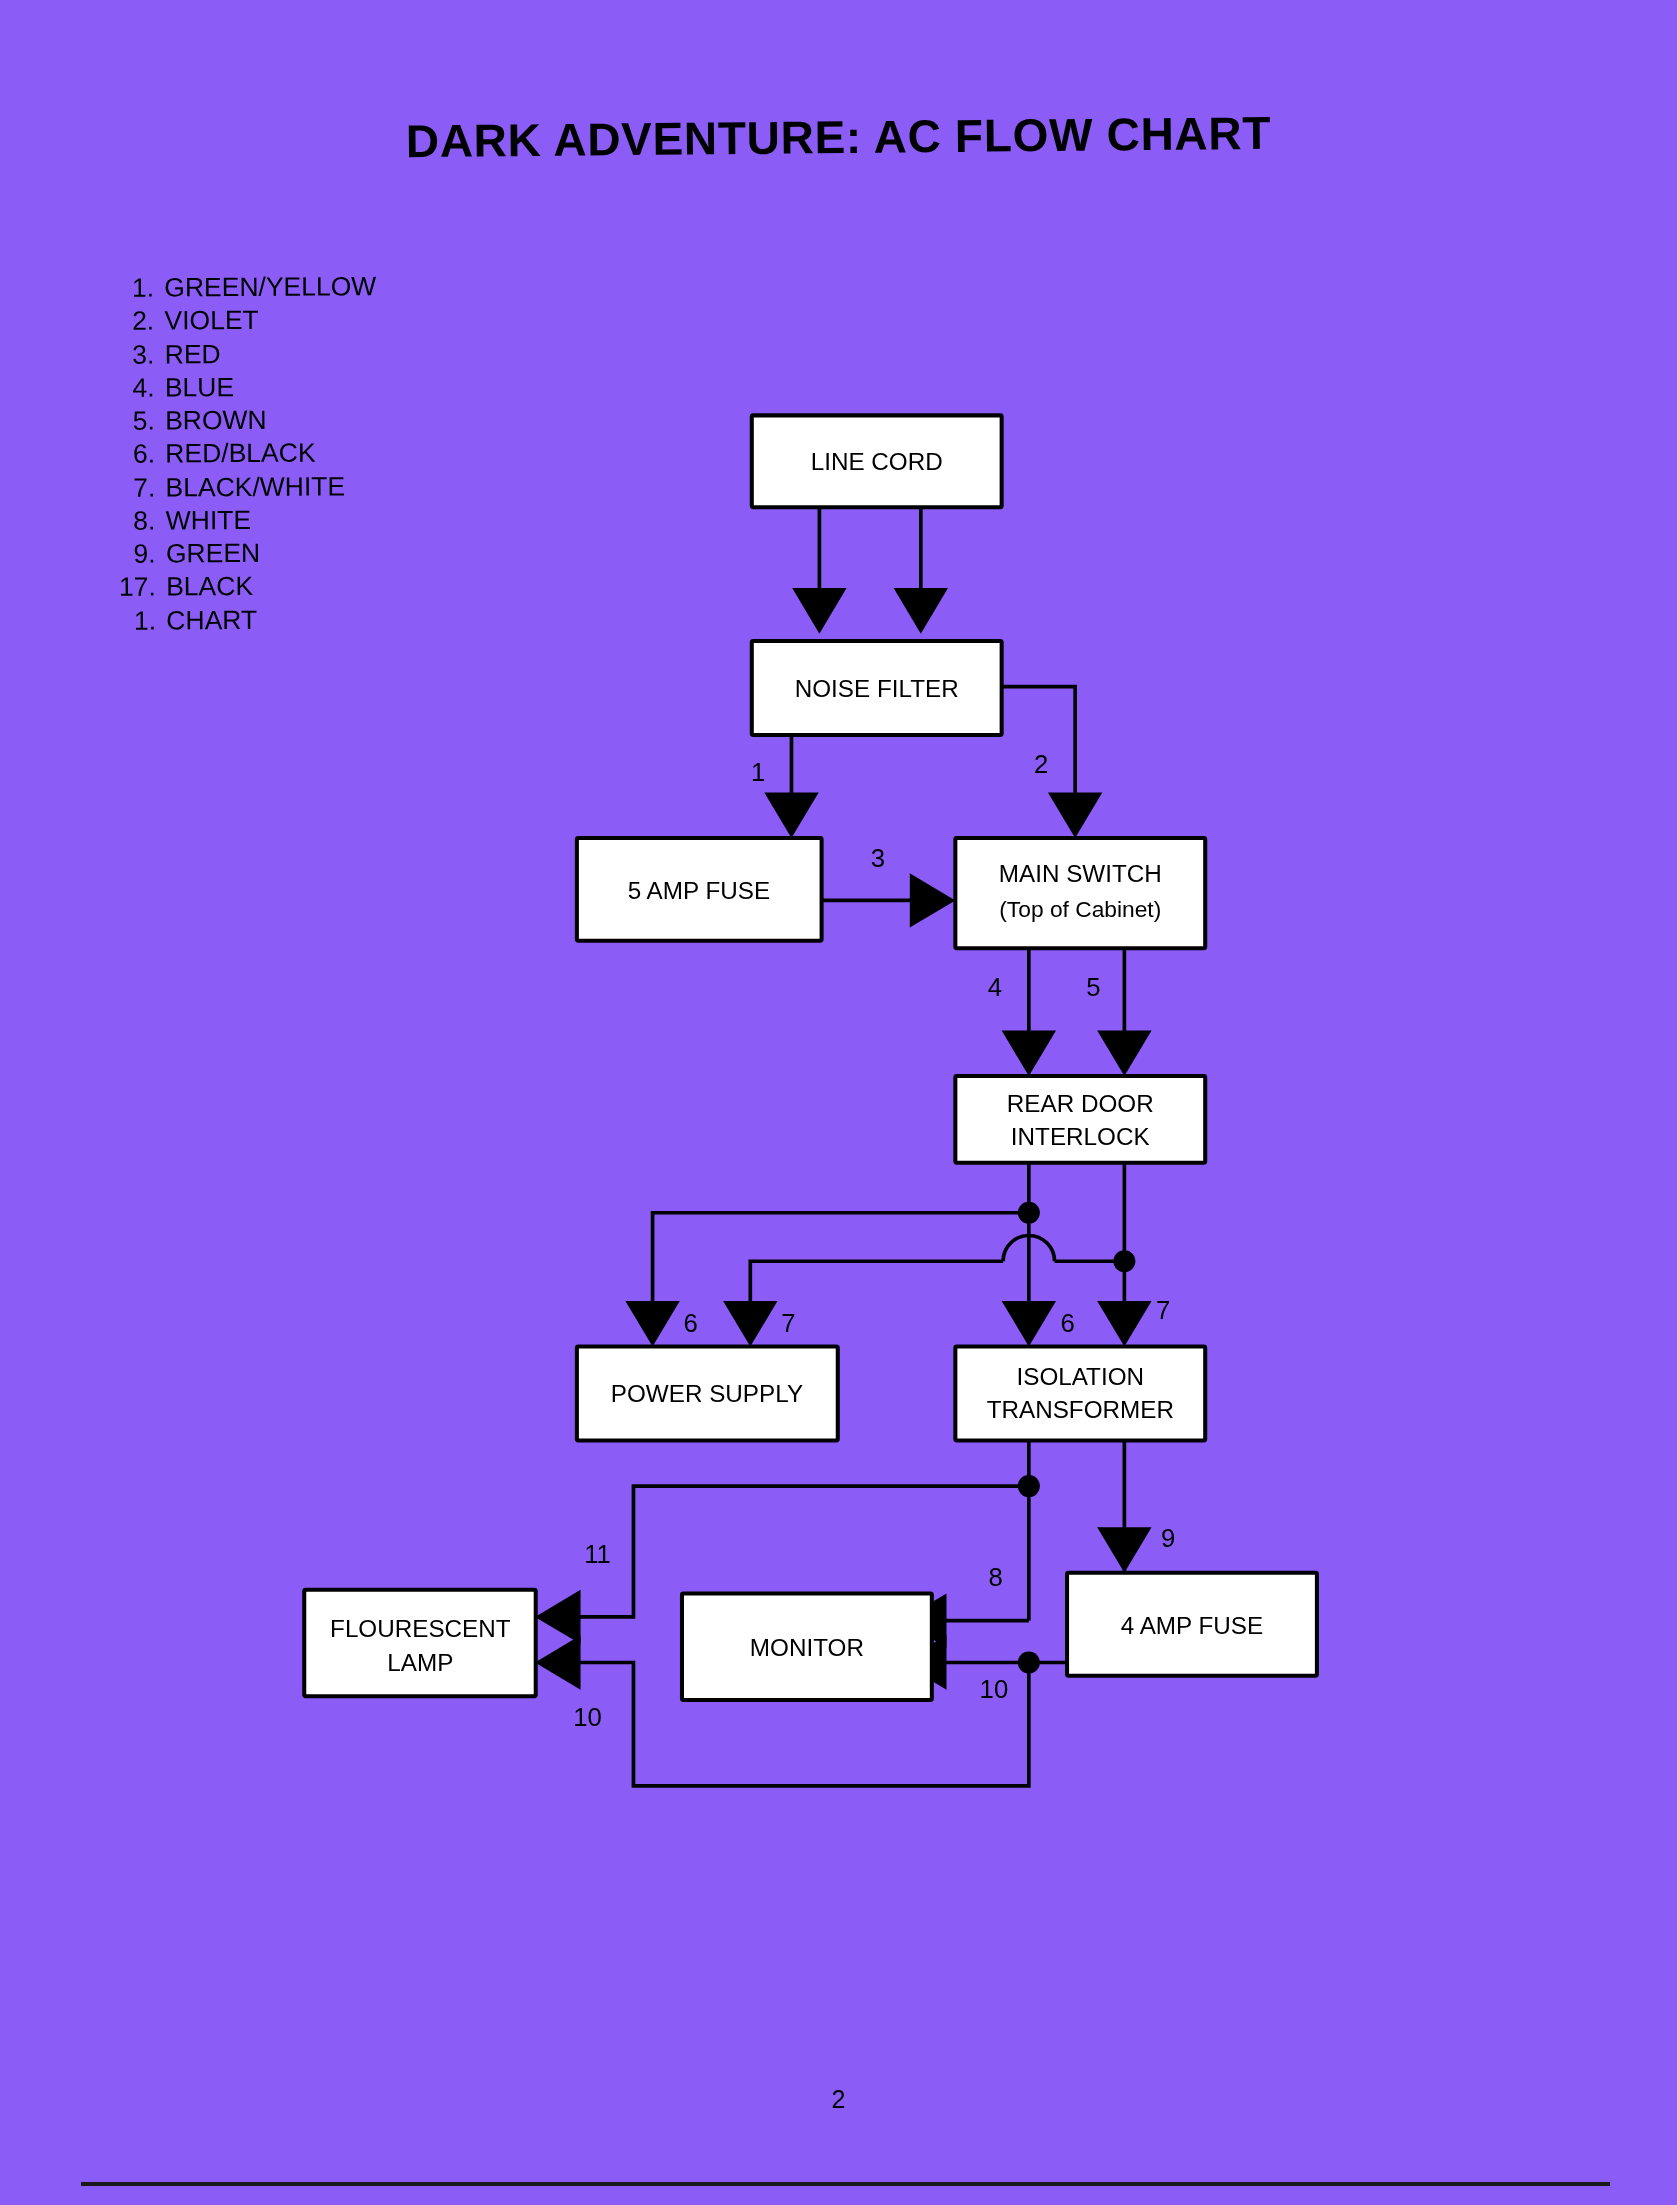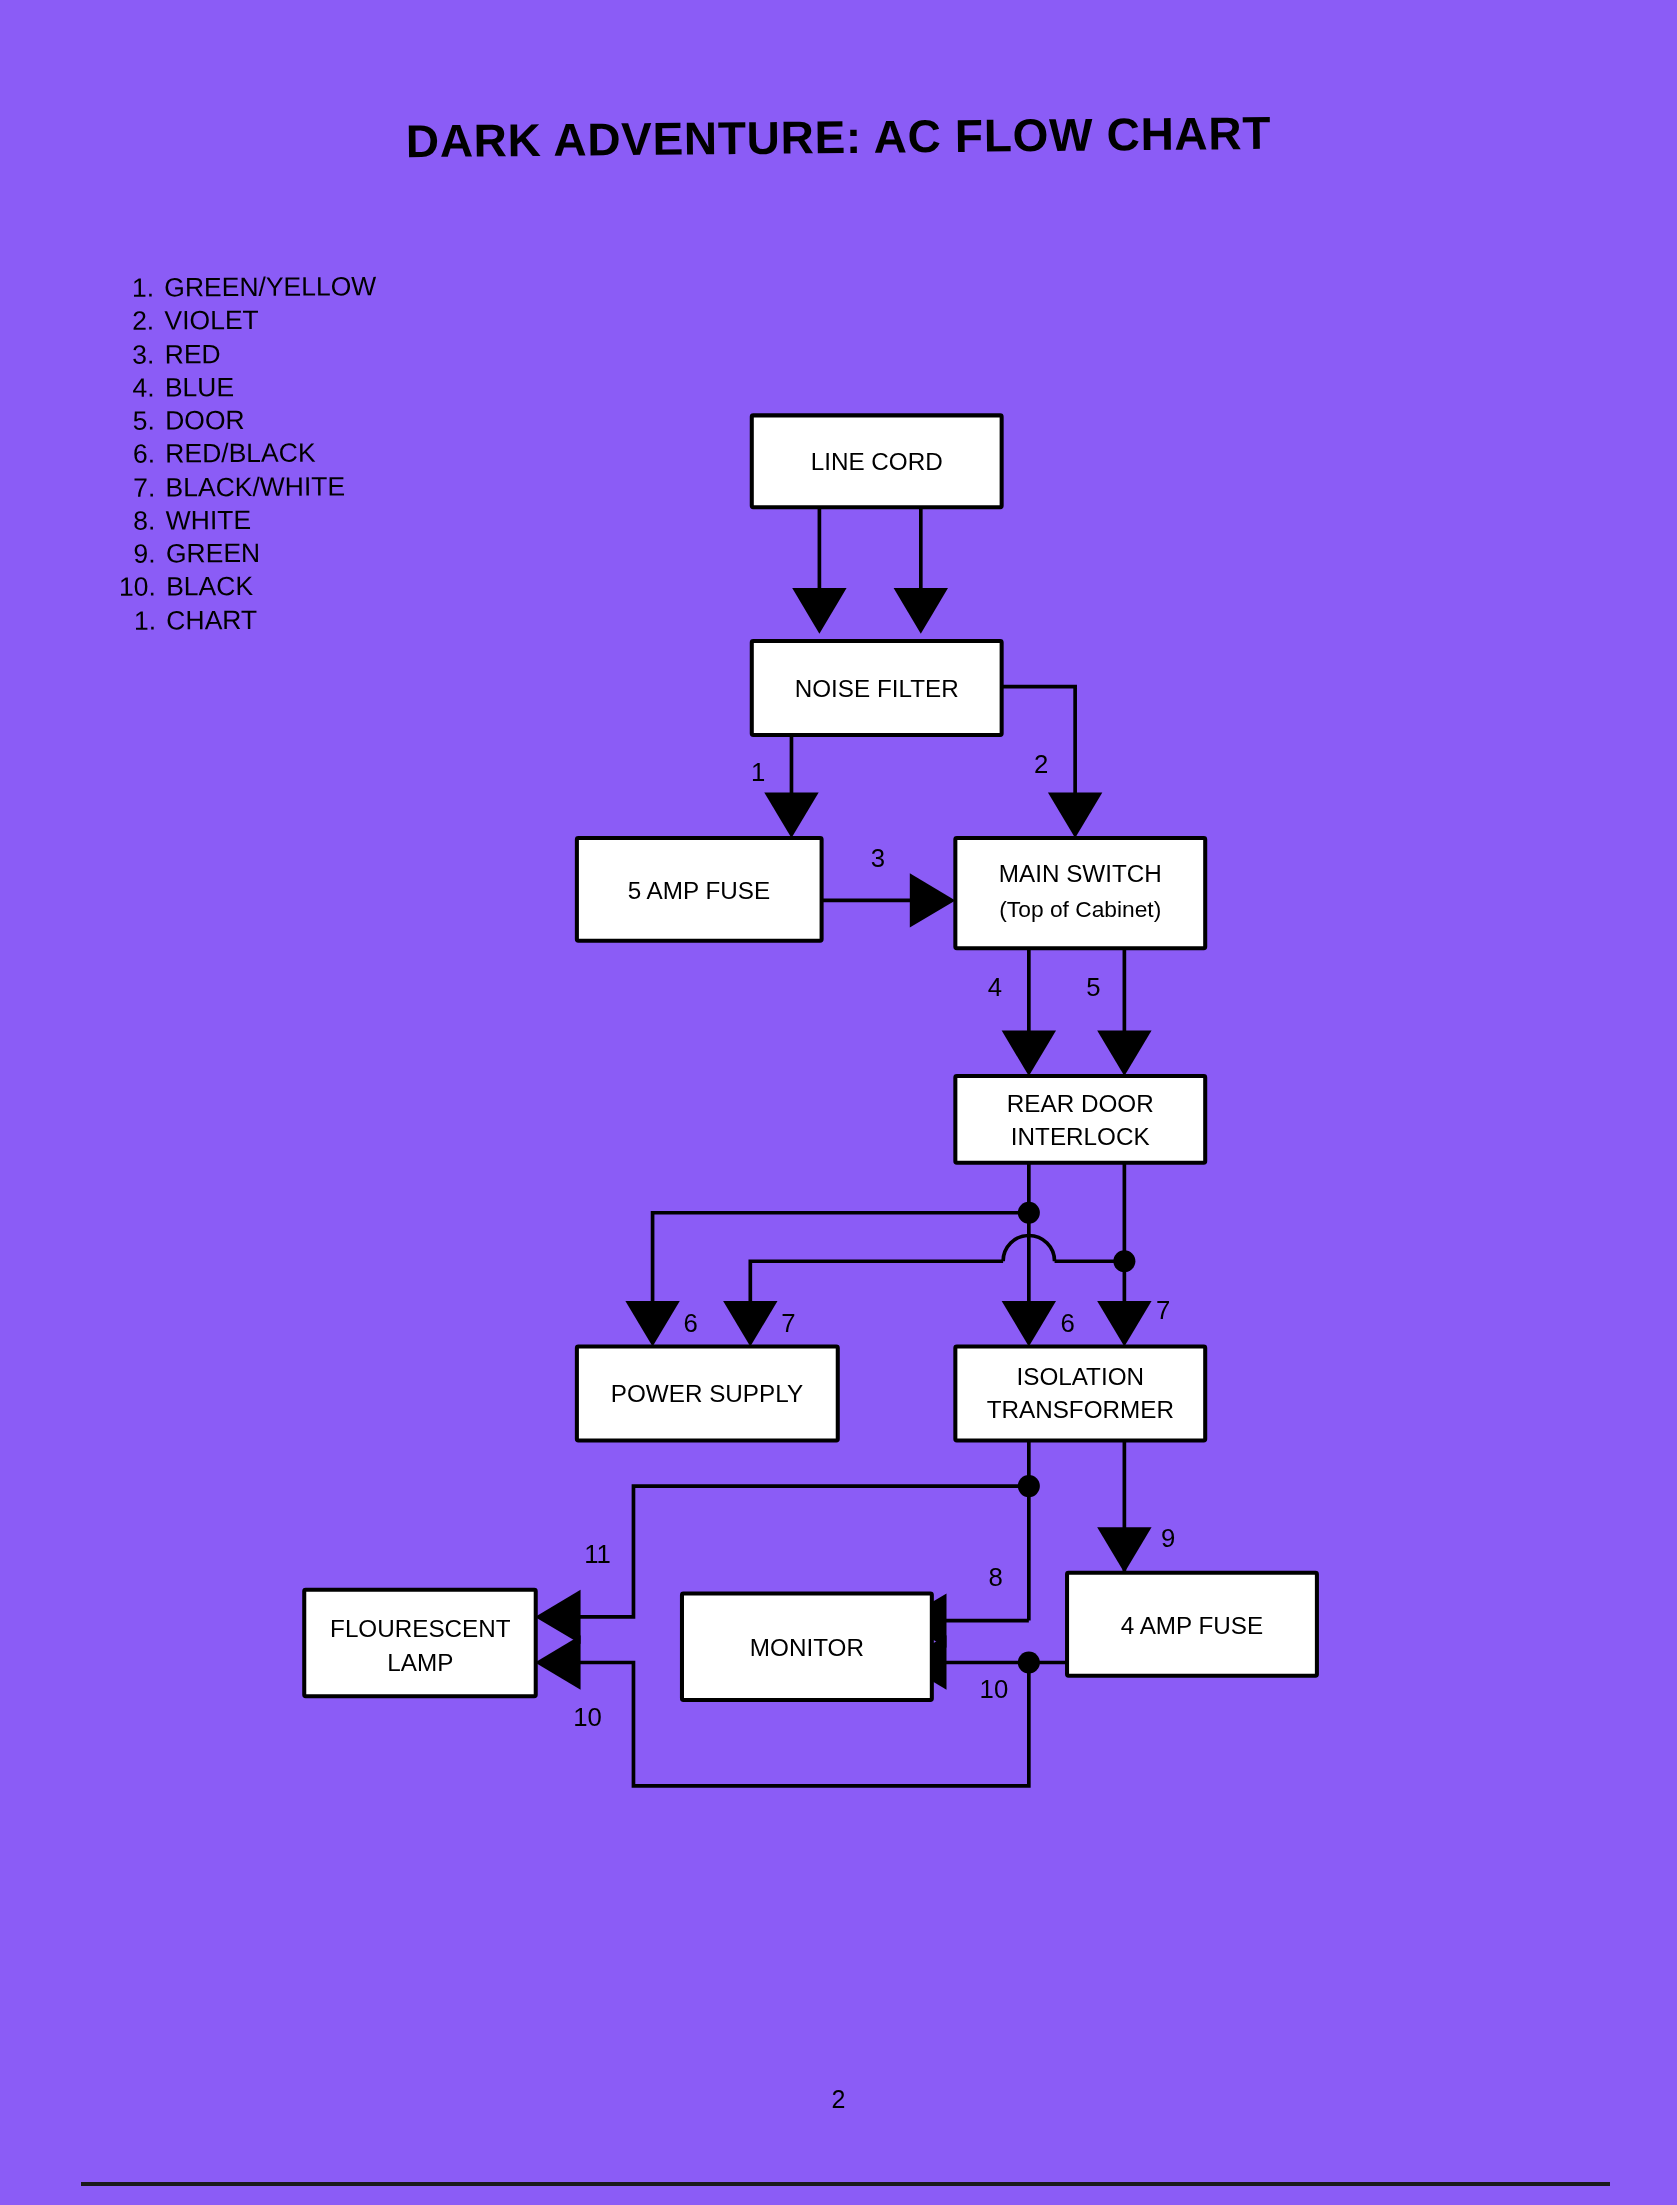--- a/index.html
+++ b/index.html
@@ -130,40 +130,40 @@
     <div class="legend-row">
       <span class="legend-num">3.</span>
       <span class="legend-color">RED</span>
     </div>
     <div class="legend-row">
       <span class="legend-num">4.</span>
       <span class="legend-color">BLUE</span>
     </div>
     <div class="legend-row">
       <span class="legend-num">5.</span>
-      <span class="legend-color">DOOR</span>
+      <span class="legend-color">BROWN</span>
     </div>
     <div class="legend-row">
       <span class="legend-num">6.</span>
       <span class="legend-color">RED/BLACK</span>
     </div>
     <div class="legend-row">
       <span class="legend-num">7.</span>
       <span class="legend-color">BLACK/WHITE</span>
     </div>
     <div class="legend-row">
       <span class="legend-num">8.</span>
       <span class="legend-color">WHITE</span>
     </div>
     <div class="legend-row">
       <span class="legend-num">9.</span>
       <span class="legend-color">GREEN</span>
     </div>
     <div class="legend-row">
-      <span class="legend-num">10.</span>
+      <span class="legend-num">17.</span>
       <span class="legend-color">BLACK</span>
     </div>
     <div class="legend-row">
       <span class="legend-num">1.</span>
       <span class="legend-color">CHART</span>
     </div>
   </div>
 
   <svg id="flow-diagram" width="1677" height="2205" viewBox="0 0 2282 3000">
 

